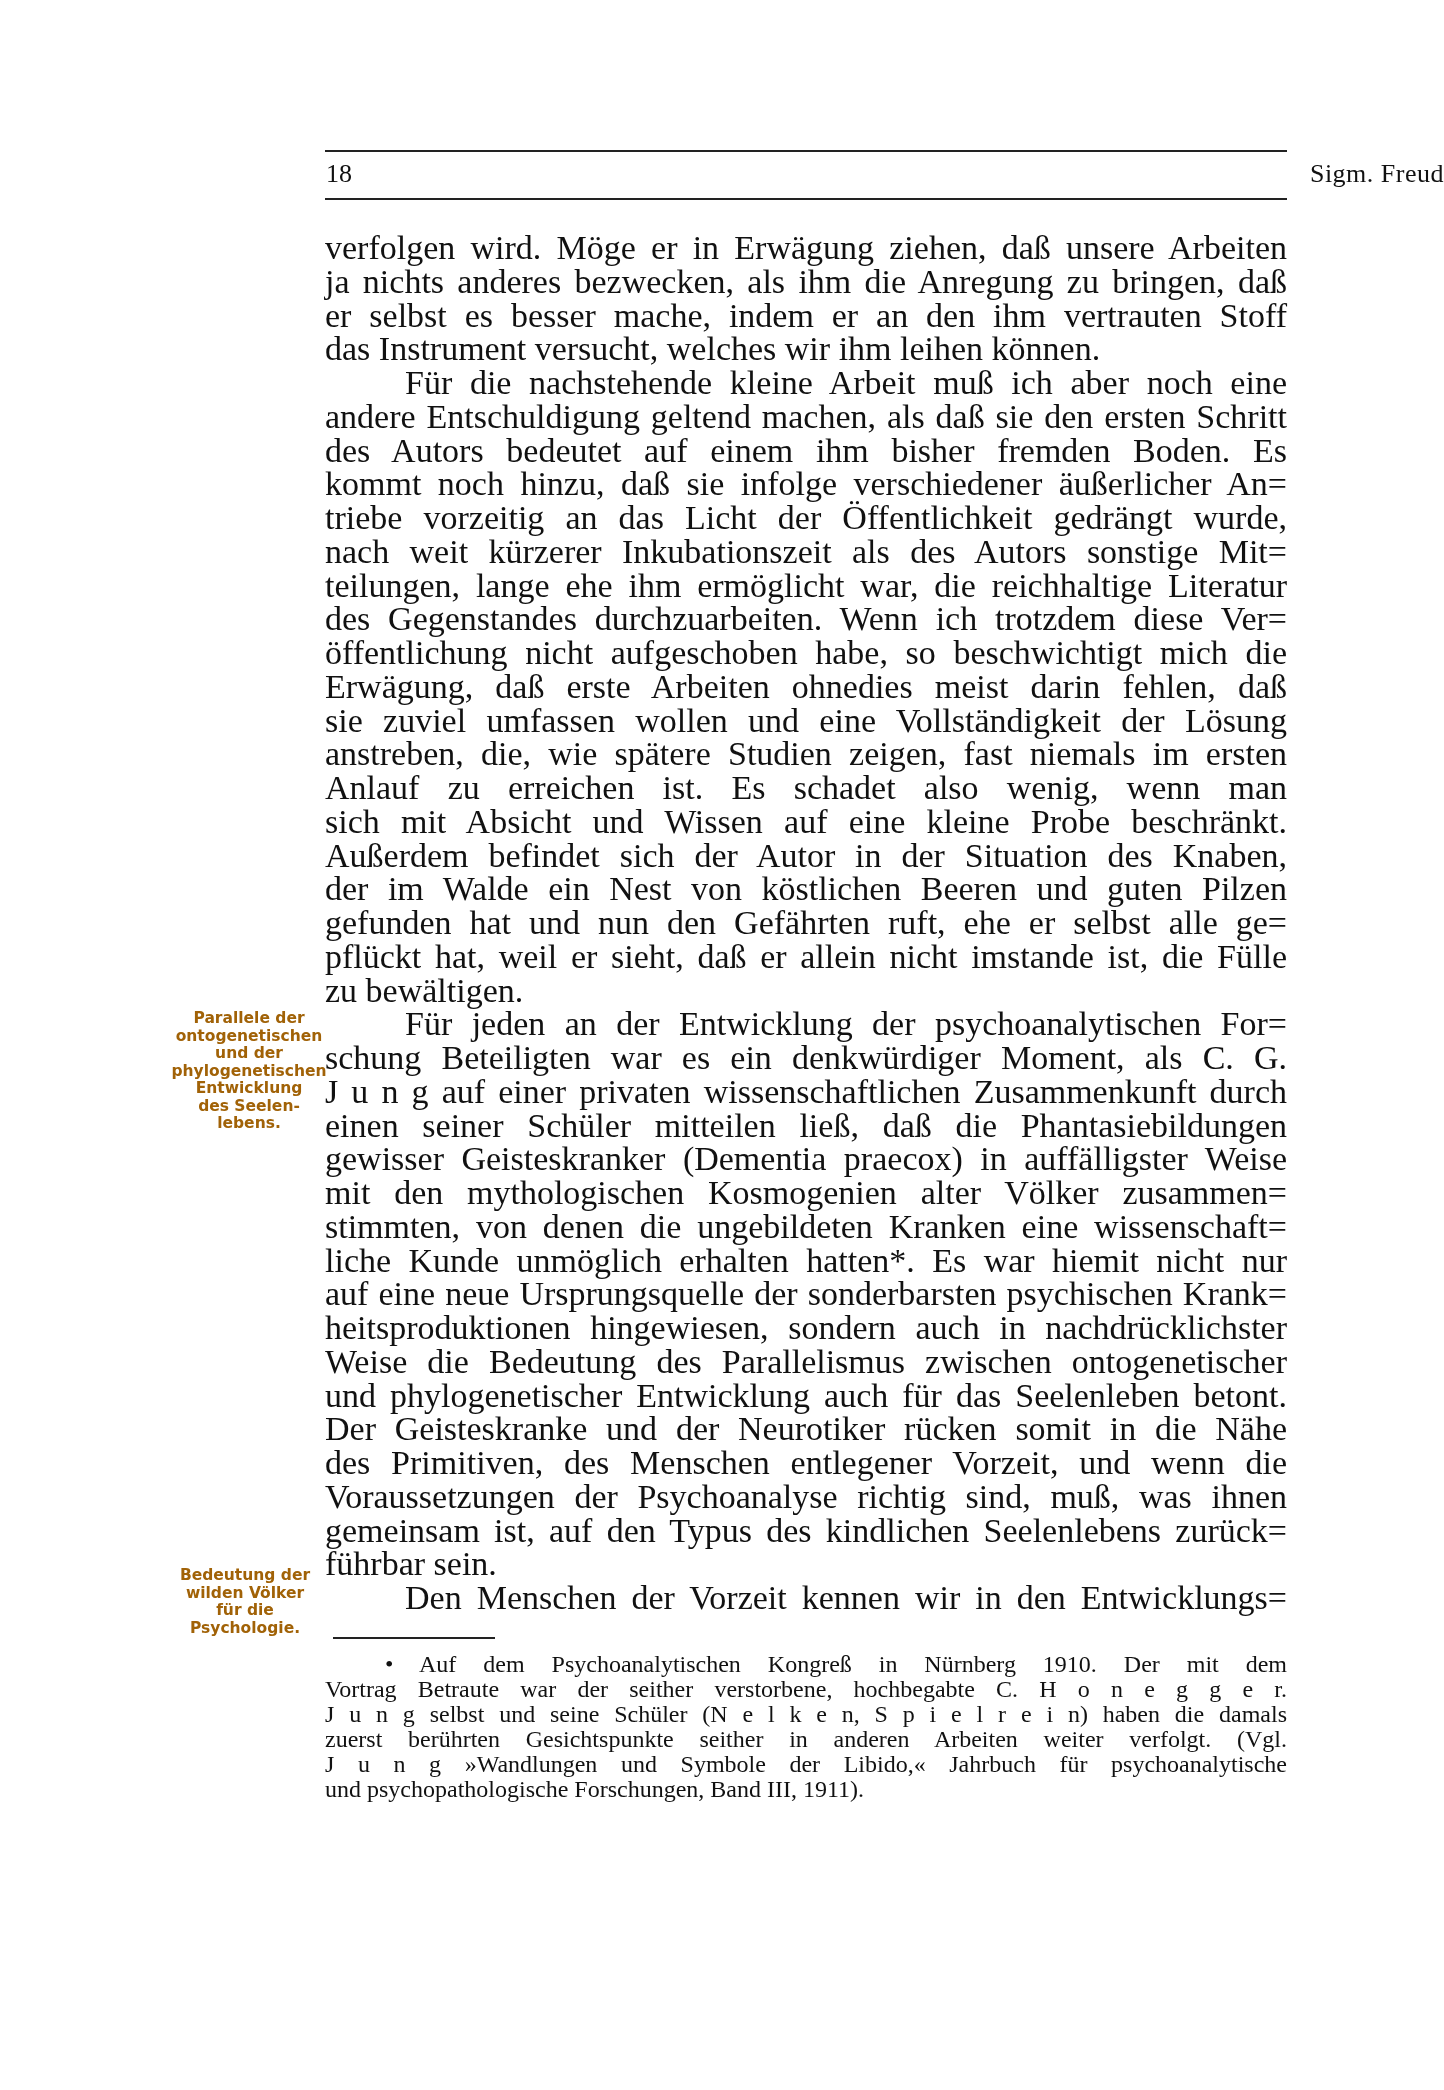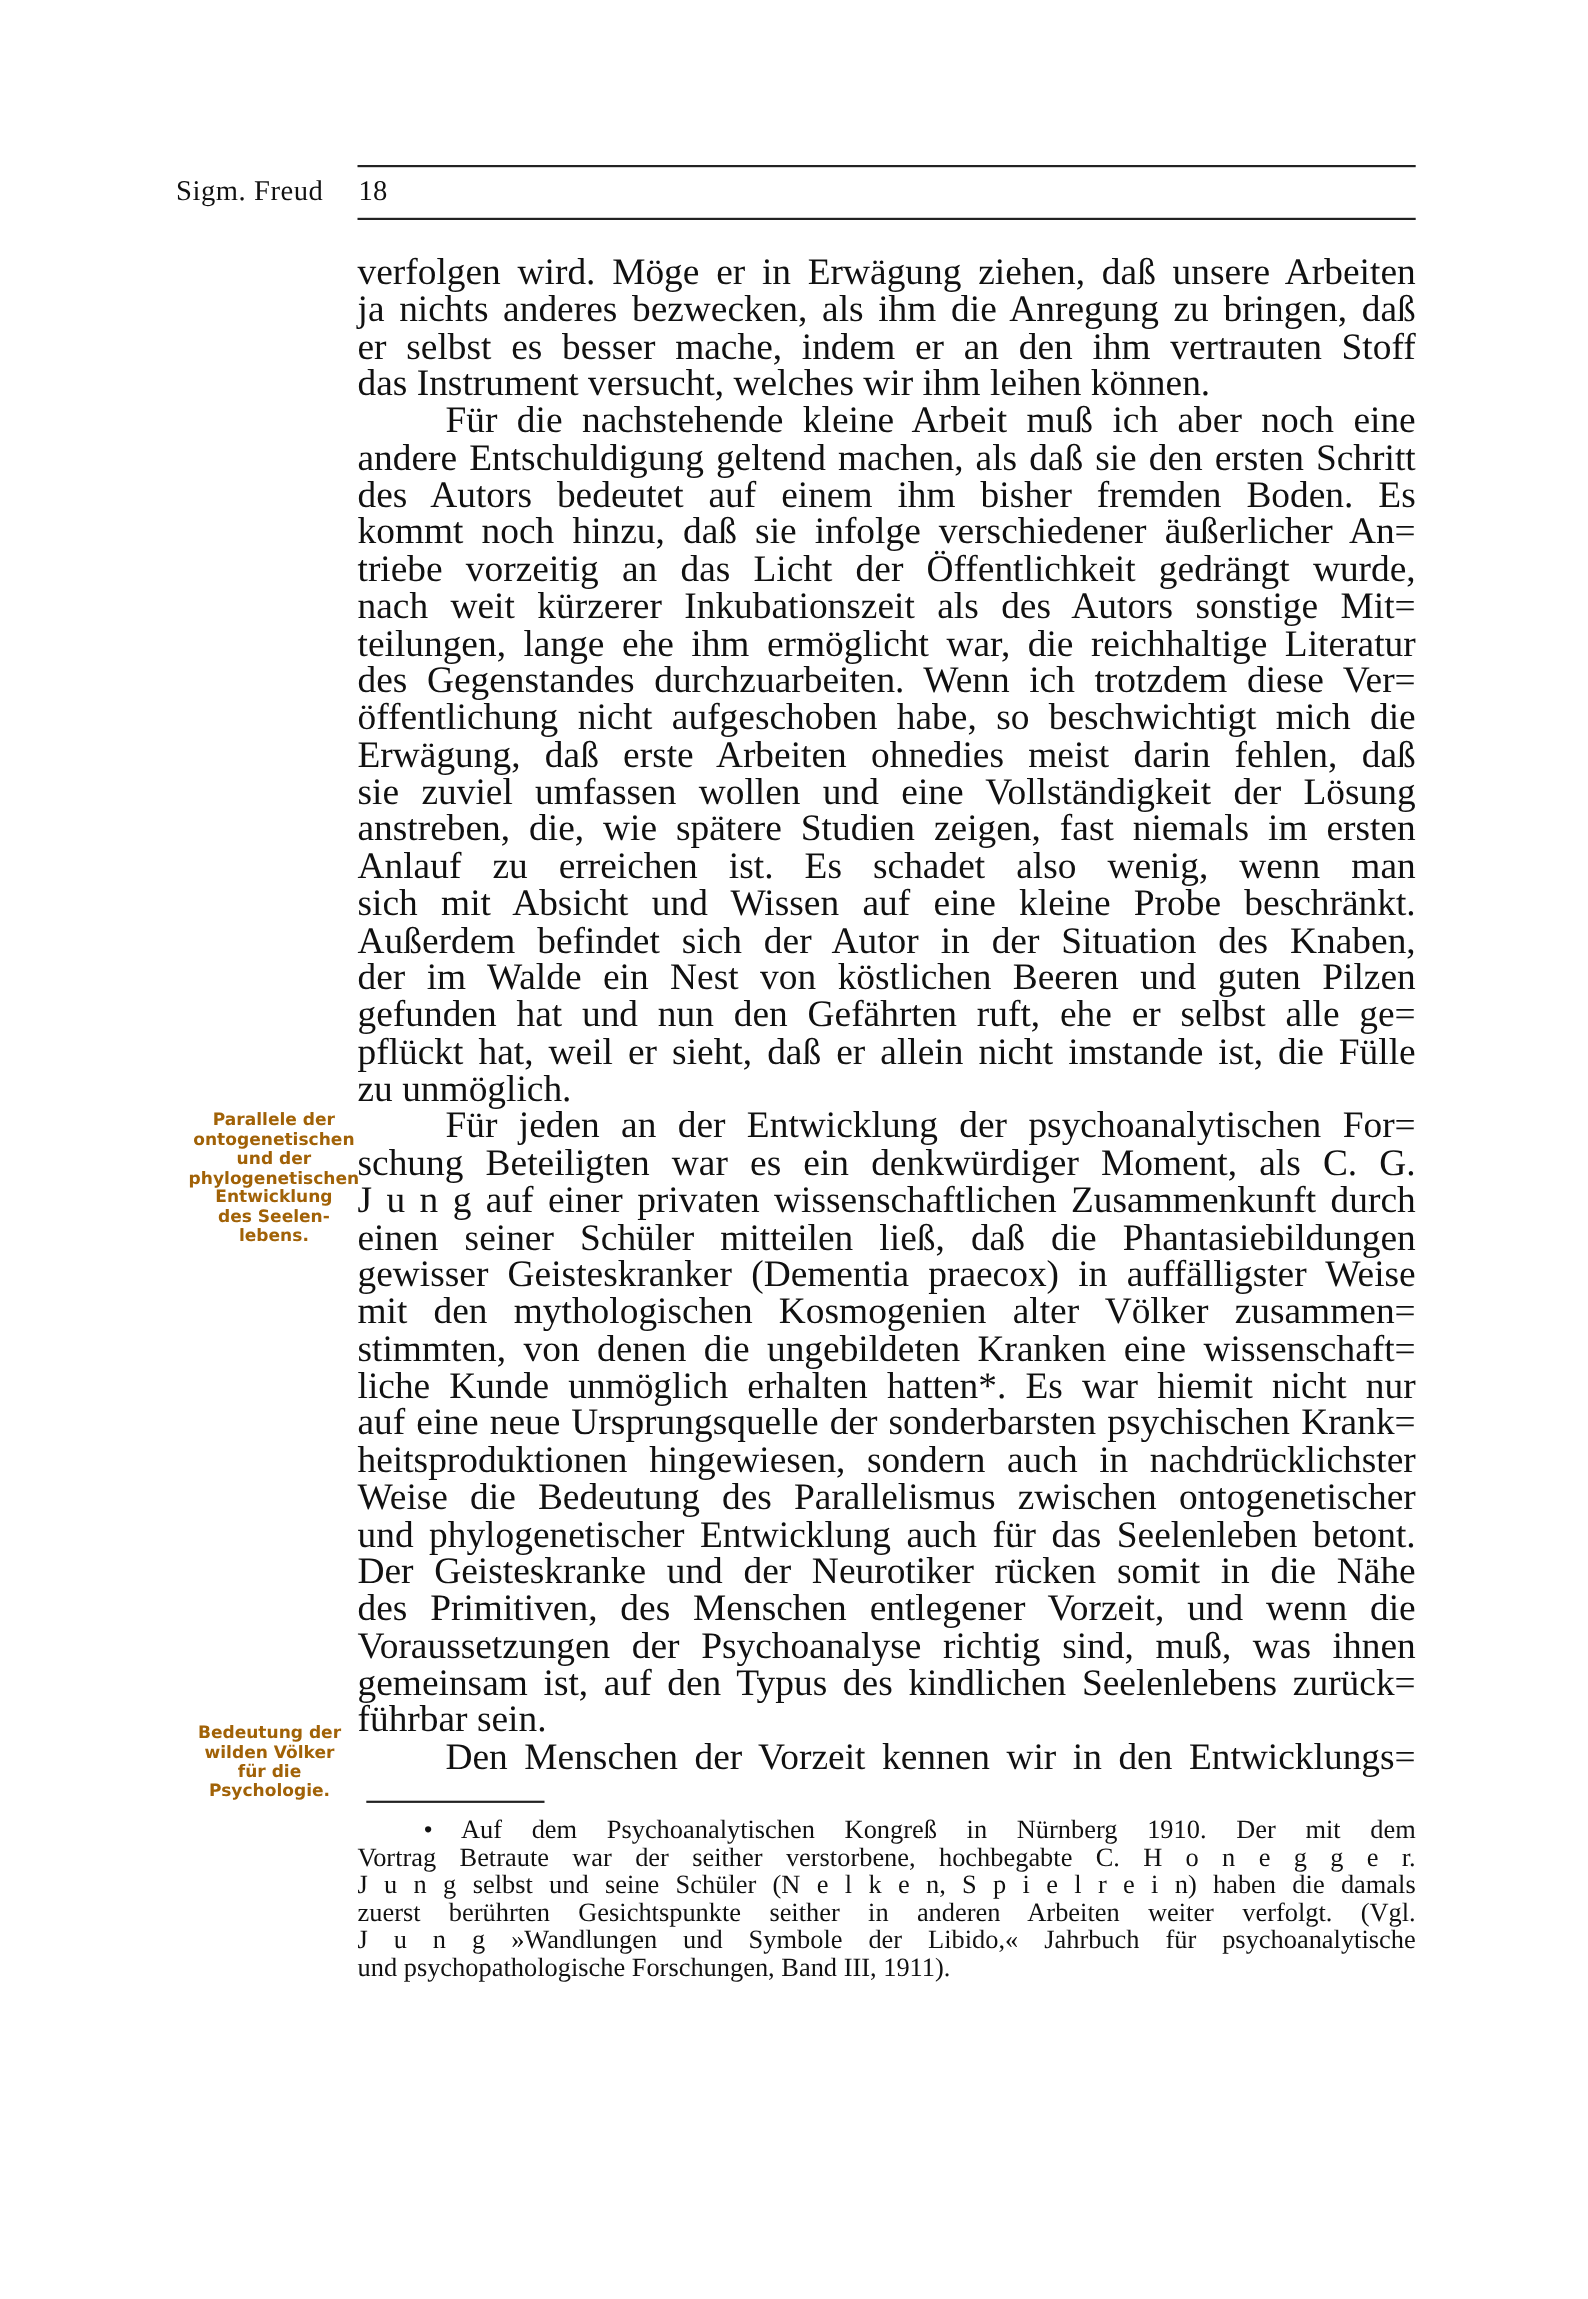--- a/index.html
+++ b/index.html
@@ -2,22 +2,22 @@
 <html><head>
 <meta charset="utf-8">
 <style>
   html, body { margin: 0; padding: 0; background: #ffffff; }
   body { width: 1444px; height: 2090px; position: relative; overflow: hidden;
          font-family: "Liberation Serif", "DejaVu Serif", serif; color: #111; }
   .rule { position: absolute; left: 325px; width: 962px; height: 0; border-top: 2px solid #222; }
   #rule-top { top: 150px; }
   #rule-bottom { top: 198px; }
   #page-number { position: absolute; left: 326px; top: 158px; font-size: 26px; line-height: 32px; }
-  #running-head { position: absolute; left: 0; width: 1444px; top: 158px; text-align: left;
-                  font-size: 26px; line-height: 32px; padding-left: 160px; box-sizing: border-box; }
+  #running-head { position: absolute; left: 0; width: 1444px; top: 158px; text-align: right;
+                  font-size: 26px; line-height: 32px; box-sizing: border-box; }
   #running-head span { letter-spacing: 0.5px; }
   #body-text { position: absolute; left: 325px; top: 231px; width: 962px; }
   .line { display: block; font-size: 34px; line-height: 33.75px; height: 33.75px;
           text-align: justify; text-align-last: justify; white-space: nowrap; overflow: visible; }
   .line.last { text-align-last: left; }
   .line.indent { padding-left: 80px; }
   .margin-note { position: absolute; left: 140px; width: 218px; text-align: center;
                  font-family: "DejaVu Sans", sans-serif; font-weight: bold; font-size: 15.5px;
                  line-height: 17.5px; color: #a16207; }
   #margin-note-1 { top: 1010px; }
@@ -53,21 +53,21 @@
   <span class="line">öffentlichung nicht aufgeschoben habe, so beschwichtigt mich die</span>
   <span class="line">Erwägung, daß erste Arbeiten ohnedies meist darin fehlen, daß</span>
   <span class="line">sie zuviel umfassen wollen und eine Vollständigkeit der Lösung</span>
   <span class="line">anstreben, die, wie spätere Studien zeigen, fast niemals im ersten</span>
   <span class="line">Anlauf zu erreichen ist. Es schadet also wenig, wenn man</span>
   <span class="line">sich mit Absicht und Wissen auf eine kleine Probe beschränkt.</span>
   <span class="line">Außerdem befindet sich der Autor in der Situation des Knaben,</span>
   <span class="line">der im Walde ein Nest von köstlichen Beeren und guten Pilzen</span>
   <span class="line">gefunden hat und nun den Gefährten ruft, ehe er selbst alle ge=</span>
   <span class="line">pflückt hat, weil er sieht, daß er allein nicht imstande ist, die Fülle</span>
-  <span class="line last">zu unmöglich.</span>
+  <span class="line last">zu bewältigen.</span>
   <span class="line indent">Für jeden an der Entwicklung der psychoanalytischen For=</span>
   <span class="line">schung Beteiligten war es ein denkwürdiger Moment, als C. G.</span>
   <span class="line">J u n g auf einer privaten wissenschaftlichen Zusammenkunft durch</span>
   <span class="line">einen seiner Schüler mitteilen ließ, daß die Phantasiebildungen</span>
   <span class="line">gewisser Geisteskranker (Dementia praecox) in auffälligster Weise</span>
   <span class="line">mit den mythologischen Kosmogenien alter Völker zusammen=</span>
   <span class="line">stimmten, von denen die ungebildeten Kranken eine wissenschaft=</span>
   <span class="line">liche Kunde unmöglich erhalten hatten*. Es war hiemit nicht nur</span>
   <span class="line">auf eine neue Ursprungsquelle der sonderbarsten psychischen Krank=</span>
   <span class="line">heitsproduktionen hingewiesen, sondern auch in nachdrücklichster</span>

